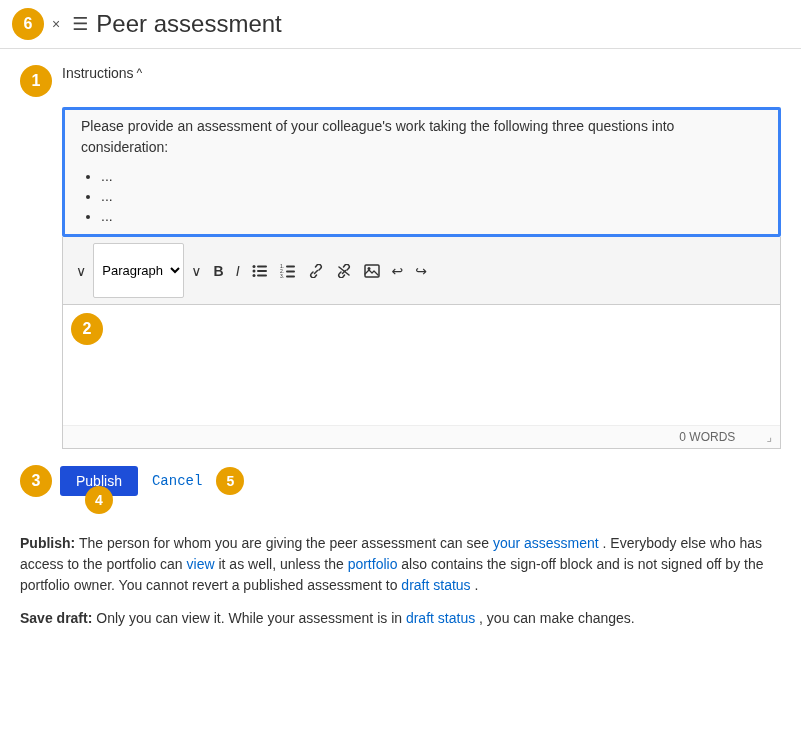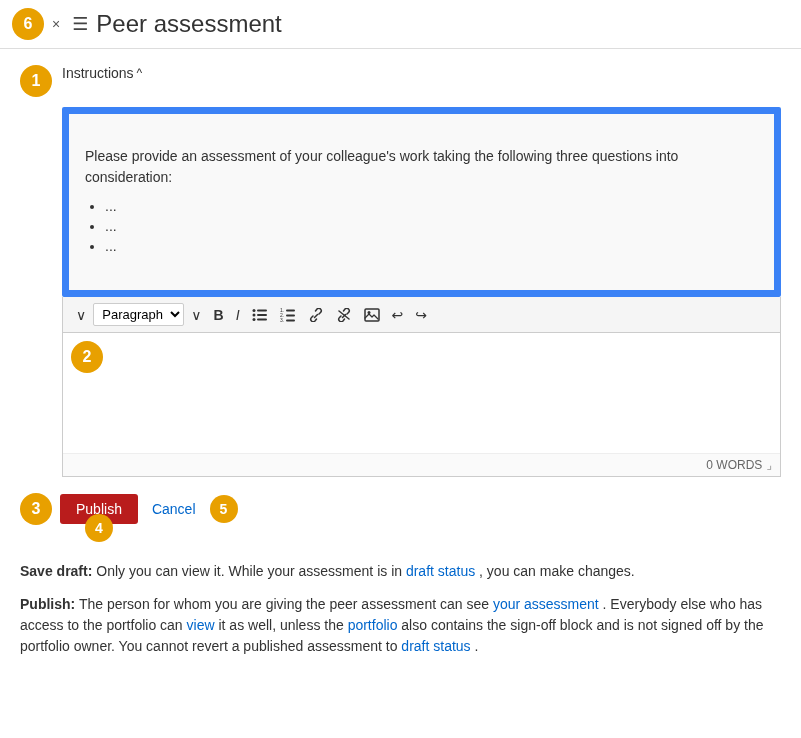--- a/index.html
+++ b/index.html
@@ -68,23 +68,23 @@
       gap: 3px;
       font-size: 14px;
       color: #333;
       cursor: pointer;
     }
     .instructions-toggle .caret {
       font-size: 12px;
     }
 
     .instructions-box {
-      border: 7px solid #3b82f6;
+      border: 3px solid #3b82f6;
       background: #f9f9f9;
-      padding: 32px 16px;
+      padding: 6px 16px;
       margin-bottom: 0;
       margin-left: 42px;
       border-radius: 2px;
     }
     .instructions-text {
       font-size: 14px;
       color: #333;
       line-height: 1.5;
       margin-bottom: 10px;
     }
@@ -120,21 +120,21 @@
       font-size: 14px;
       color: #333;
       padding: 2px 5px;
       border-radius: 2px;
       display: flex;
       align-items: center;
     }
     .toolbar-select {
       border: 1px solid #ccc;
       background: #fff;
-      padding: 2px 4px;
+      padding: 18px 4px;
       font-size: 13px;
       cursor: pointer;
       border-radius: 2px;
     }
     .editor-body {
       position: relative;
       min-height: 120px;
       background: #fff;
       padding: 10px;
     }
@@ -155,20 +155,21 @@
     }
     .word-count-bar {
       display: flex;
       justify-content: flex-end;
       align-items: center;
       padding: 4px 8px;
       font-size: 12px;
       color: #666;
       border-top: 1px solid #eee;
       background: #fafafa;
+      gap: 27px;
     }
 
     
     .action-row {
       display: flex;
       align-items: center;
       gap: 8px;
       margin-top: 16px;
     }
     .step3-badge {
@@ -193,21 +194,21 @@
       color: #333;
       border-radius: 3px;
     }
     .btn-publish-wrapper {
       position: relative;
       display: inline-flex;
       align-items: center;
     }
     .btn-publish {
       padding: 7px 16px;
-      background: #b91c1c;
+      background: #1d4ed8;
       border: none;
       cursor: pointer;
       font-size: 14px;
       color: #fff;
       border-radius: 3px;
     }
     .step4-badge {
       position: absolute;
       bottom: -18px;
       left: 50%;
@@ -223,20 +224,21 @@
       align-items: center;
       justify-content: center;
     }
     .btn-cancel {
       background: none;
       border: none;
       cursor: pointer;
       font-size: 14px;
       color: #0066cc;
       padding: 7px 6px;
+      font-family: Liberation Mono, monospace;
     }
     .step5-badge {
       width: 28px;
       height: 28px;
       border-radius: 50%;
       background: #e8a000;
       color: #fff;
       font-weight: bold;
       font-size: 14px;
       display: flex;
@@ -359,33 +361,33 @@
     <div class="step3-badge">3</div>
     <div class="btn-publish-wrapper">
       <button class="btn-publish">Publish</button>
       <div class="step4-badge">4</div>
     </div>
     <button class="btn-cancel">Cancel</button>
     <div class="step5-badge">5</div>
   </div>
 
   <div class="descriptions">
-    <p class="desc-para">
-      <strong>Save draft:</strong>
-      <span> Only you can view it. While your assessment is in </span>
-      <span class="link">draft status</span>
-      <span>, you can make changes.</span>
-    </p>
     <p class="desc-para">
       <strong>Publish:</strong>
       <span> The person for whom you are giving the peer assessment can see </span>
       <span class="link">your assessment</span>
       <span>. Everybody else who has access to the portfolio can </span>
       <span class="link">view</span>
       <span> it as well, unless the </span>
       <span class="link">portfolio</span>
       <span> also contains the sign-off block and is not signed off by the portfolio owner. You cannot revert a published assessment to </span>
       <span class="link">draft status</span>
       <span>.</span>
     </p>
+    <p class="desc-para">
+      <strong>Save draft:</strong>
+      <span> Only you can view it. While your assessment is in </span>
+      <span class="link">draft status</span>
+      <span>, you can make changes.</span>
+    </p>
   </div>
 
 </div>
 
 </body></html>

